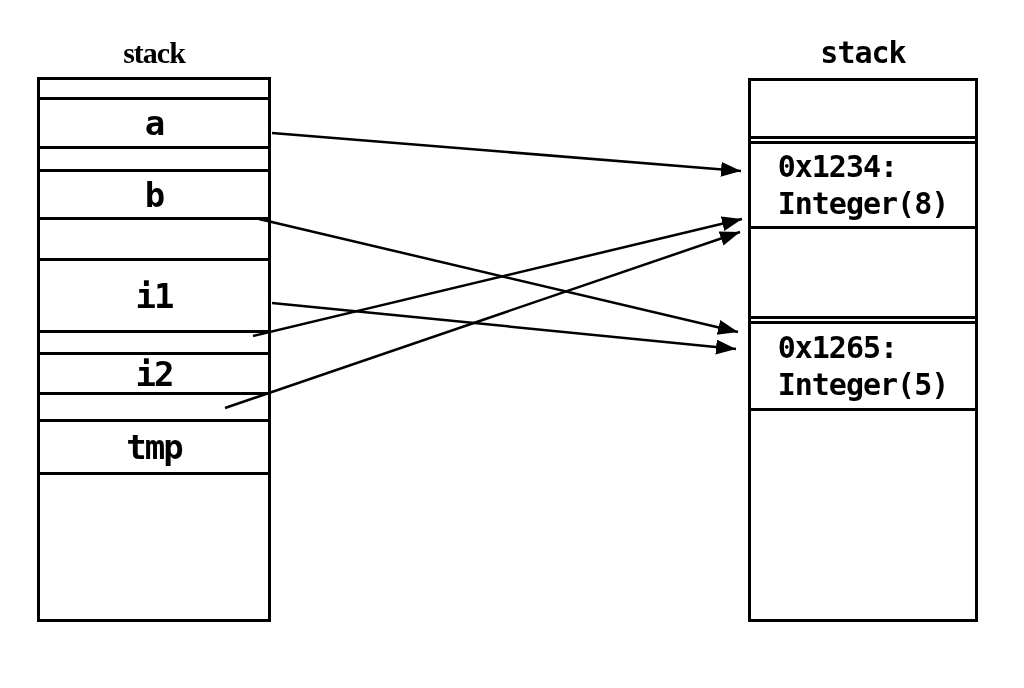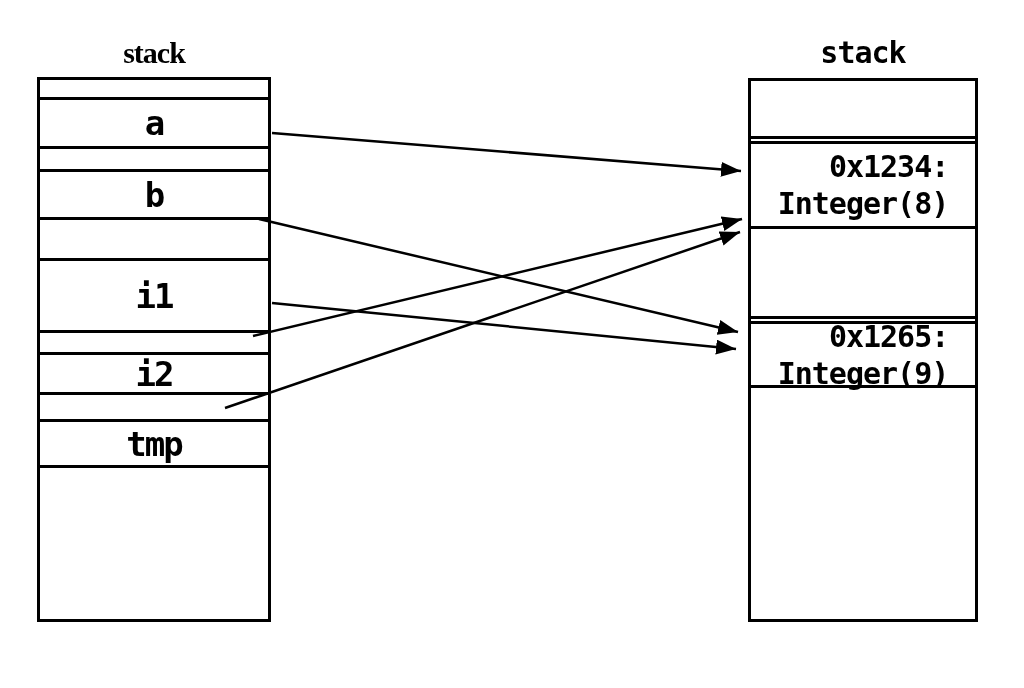--- a/index.html
+++ b/index.html
@@ -53,21 +53,21 @@
 
   .stack-label {
     font-size: 34px;
     font-weight: bold;
     letter-spacing: -2px;
     line-height: 1;
   }
   .heap-text {
     display: flex;
     flex-direction: column;
-    align-items: flex-end;
+    align-items: flex-start;
     justify-content: center;
     font-size: 30px;
     font-weight: bold;
     line-height: 37px;
     letter-spacing: -1px;
     text-align: center;
   }
   #arrow-layer {
     position: absolute;
     left: 0; top: 0;
@@ -99,41 +99,41 @@
     </div>
     <div class="row" style="height:41px"></div>
     <div class="row" style="height:72px">
       <span class="stack-label">i1</span>
     </div>
     <div class="row" style="height:22px"></div>
     <div class="row" style="height:40px">
       <span class="stack-label">i2</span>
     </div>
     <div class="row" style="height:27px"></div>
-    <div class="row" style="height:46px">
+    <div class="row" style="height:53px">
       <span class="stack-label">tmp</span>
     </div>
     <div class="row last"></div>
   </div>
 
   <div id="heap-box" class="mem-box">
     <div class="row" style="height:58px"></div>
     <div class="row gap" style="height:5px"></div>
     <div class="row" style="height:85px">
       <div class="heap-text">
         <span>0x1234:</span>
         <span>Integer(8)</span>
       </div>
     </div>
     <div class="row" style="height:90px"></div>
     <div class="row gap" style="height:5px"></div>
-    <div class="row" style="height:64px">
+    <div class="row" style="height:87px">
       <div class="heap-text">
         <span>0x1265:</span>
-        <span>Integer(9)</span>
+        <span>Integer(5)</span>
       </div>
     </div>
     <div class="row last"></div>
   </div>
 
   <svg id="arrow-layer" viewBox="0 0 1024 688" xmlns="http://www.w3.org/2000/svg">
     <defs>
       <marker id="ah" markerWidth="9" markerHeight="7" refX="8" refY="3" orient="auto" markerUnits="strokeWidth">
         <path d="M0,0 L8,3 L0,6 z" fill="#000000"></path>
       </marker>

